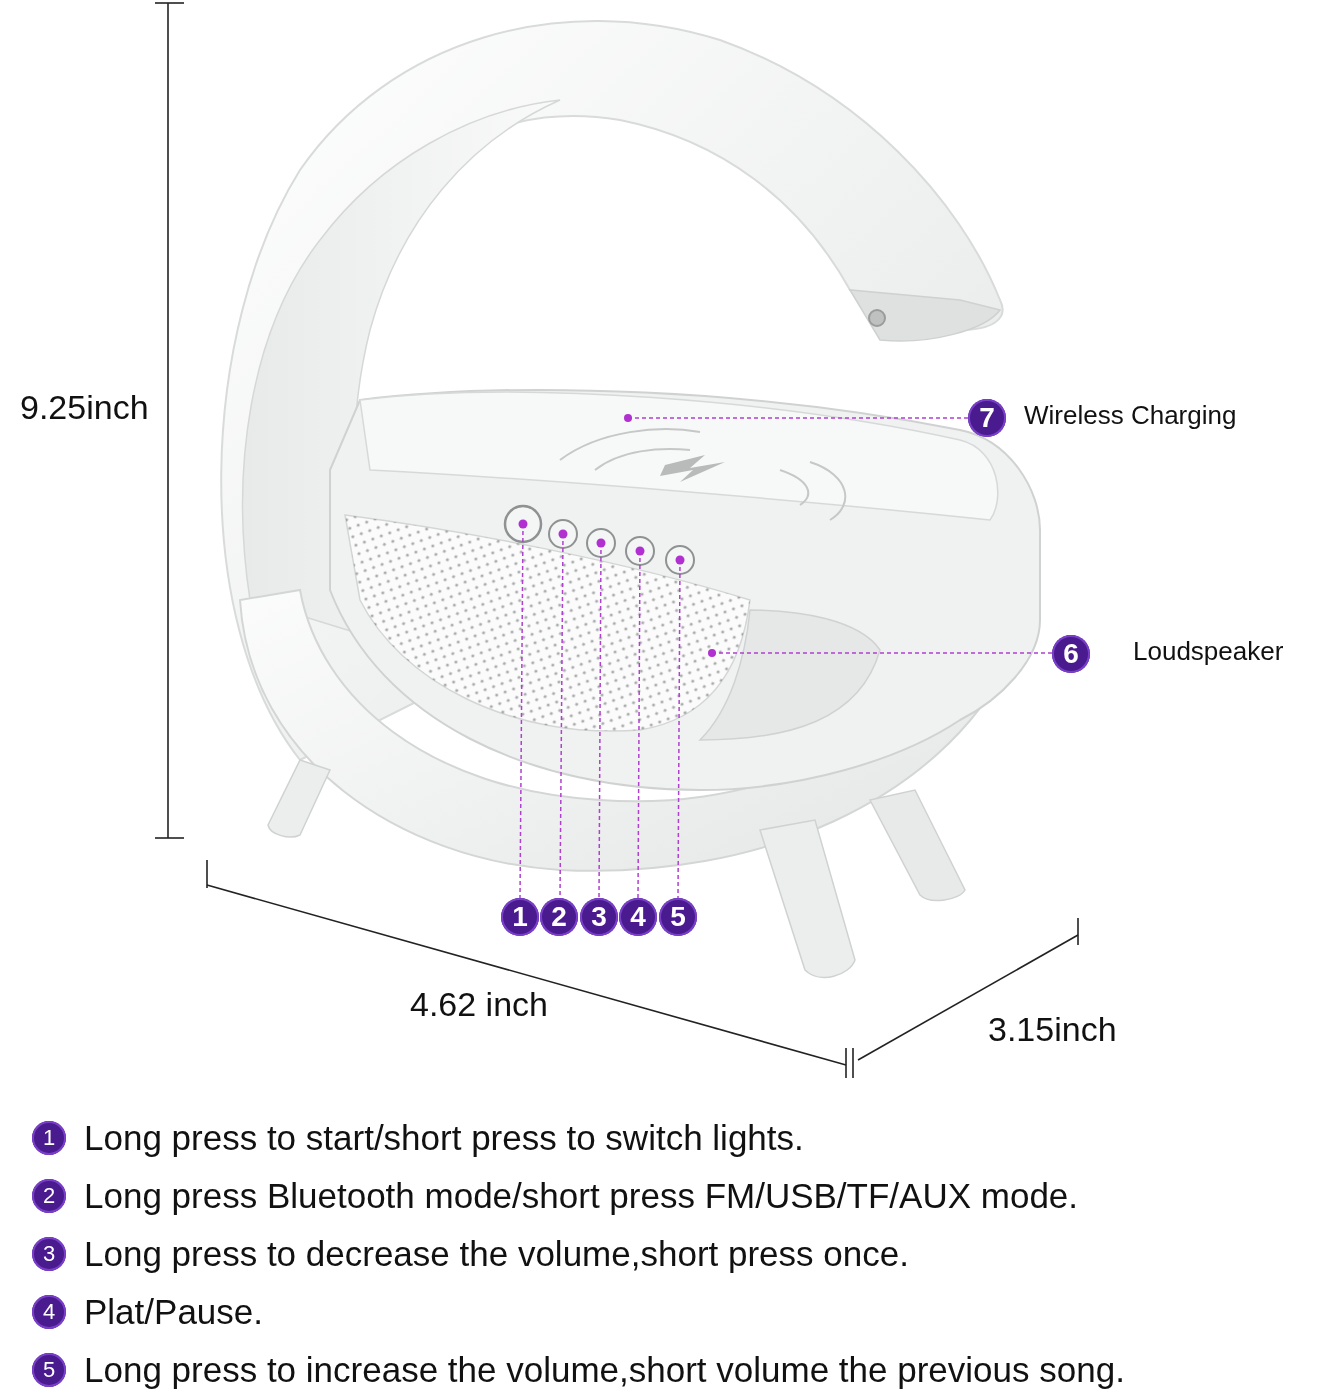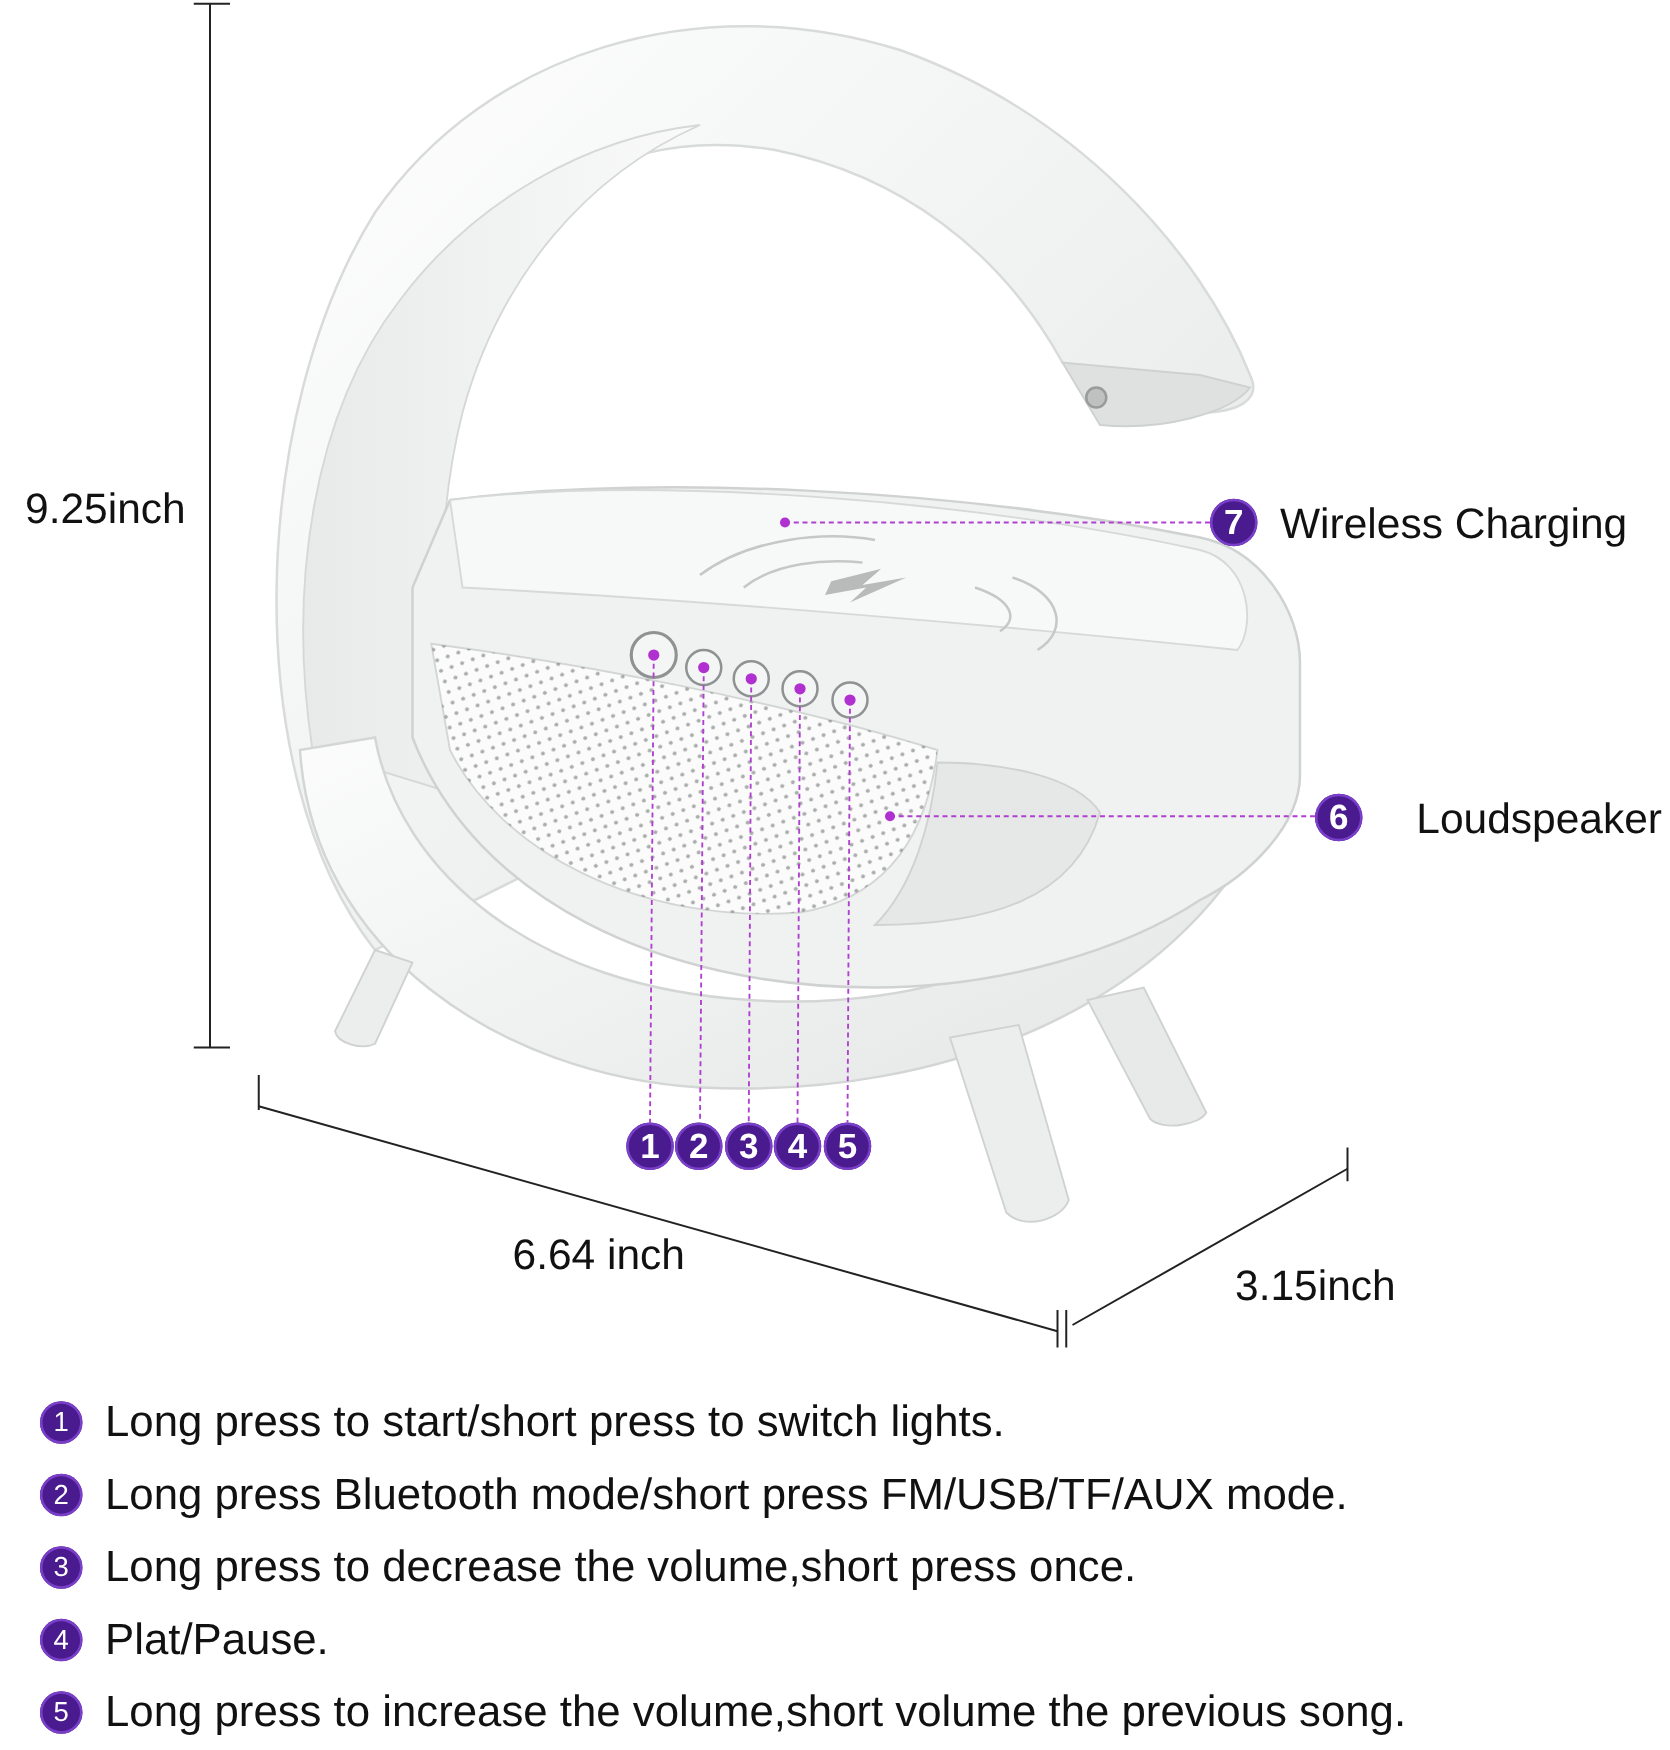--- a/index.html
+++ b/index.html
@@ -1,20 +1,20 @@
 <!DOCTYPE html>
 <html><head>
 <meta charset="utf-8">
 <style>
   html, body { margin:0; padding:0; background:#ffffff; }
   body { width:1336px; height:1400px; position:relative; overflow:hidden; font-family:"Liberation Sans", sans-serif; color:#111; }
   .dim-label { position:absolute; font-size:34px; color:#111; white-space:nowrap;margin-left:20px; }
   .badge { position:absolute; width:38px; height:38px; border-radius:50%; background:#4a1a8f; color:#fff; font-weight:bold; font-size:28px; text-align:center; line-height:38px; box-shadow:0 0 0 2px #7a3fc9 inset; }
   .badge.small { width:34px; height:34px; line-height:34px; font-size:22px; font-weight:normal; }
-  .callout-label { position:absolute; font-size:34px; color:#111; white-space:nowrap; }
+  .callout-label { position:absolute; font-size:26px; color:#111; white-space:nowrap; }
   .legend { position:absolute; left:32px; top:1115px; }
   .legend-row { position:absolute; left:0; height:46px; white-space:nowrap; }
   .legend-row .badge { left:0; top:6px; }
   .legend-row .txt { position:absolute; left:52px; top:0; font-size:35px; line-height:46px; color:#111; }
   svg.product { position:absolute; left:0; top:0; }
 </style>
 </head>
 <body>
 
 <svg class="product" width="1336" height="1100" viewBox="0 0 1336 1100">
@@ -95,21 +95,21 @@
     <line x1="207" y1="885" x2="846" y2="1065"></line>
     <line x1="207" y1="860" x2="207" y2="888"></line>
     <line x1="846" y1="1048" x2="846" y2="1078"></line>
     <line x1="853" y1="1048" x2="853" y2="1078"></line>
     <line x1="858" y1="1060" x2="1078" y2="935"></line>
     <line x1="1078" y1="918" x2="1078" y2="945"></line>
   </g>
 </svg>
 
 <div class="dim-label" style="left:0px; top:388px;">9.25inch</div>
-<div class="dim-label" style="left:390px; top:985px;">6.64 inch</div>
+<div class="dim-label" style="left:390px; top:985px;">4.62 inch</div>
 <div class="dim-label" style="left:968px; top:1010px;text-align:center;">3.15inch</div>
 
 <div class="badge" style="left:968px; top:399px;">7</div>
 <div class="callout-label" style="left:1024px; top:400px;">Wireless Charging</div>
 
 <div class="badge" style="left:1052px; top:635px;">6</div>
 <div class="callout-label" style="left:1117px; top:636px;margin-left:16px;">Loudspeaker</div>
 
 <div class="badge" style="left:501px; top:898px;">1</div>
 <div class="badge" style="left:540px; top:898px;">2</div>

